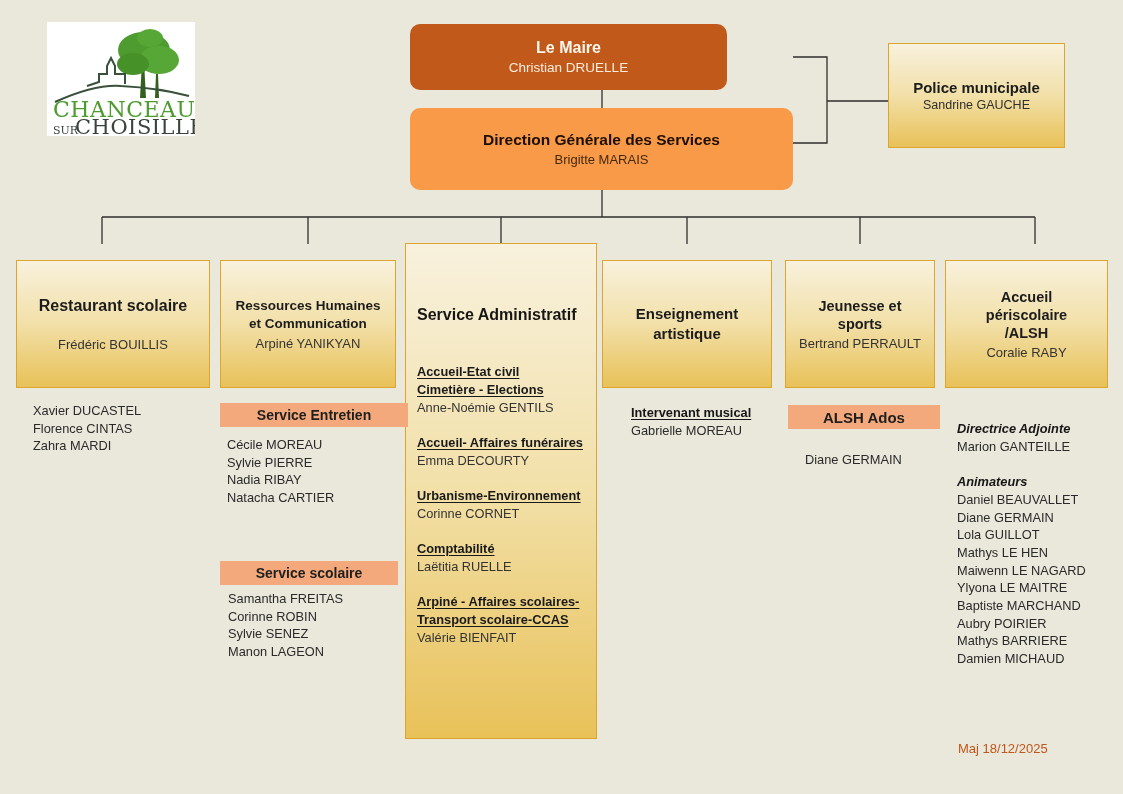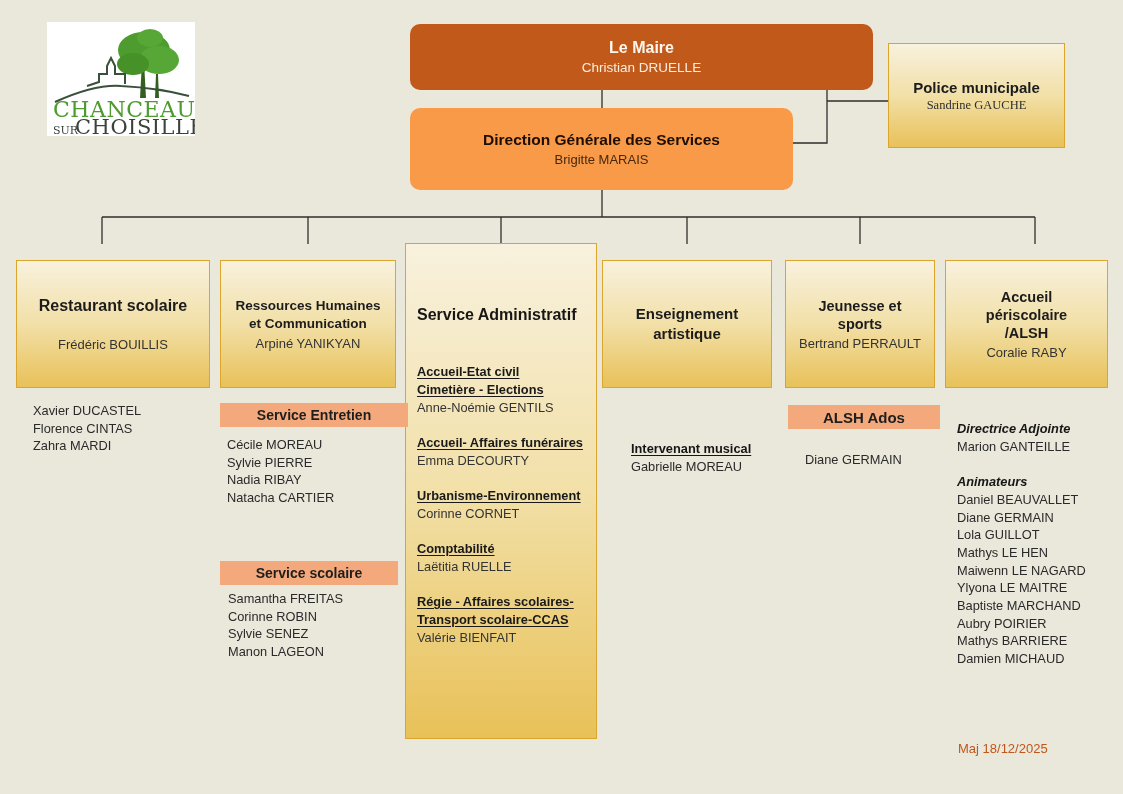--- a/index.html
+++ b/index.html
@@ -10,31 +10,31 @@
   }
   html,body{margin:0;padding:0;}
   body{font-family:"Liberation Sans",sans-serif;background:#EAE7DB;}
   .canvas{position:relative;width:1123px;height:794px;background:var(--grad-bg,#EAE7DB);overflow:hidden;}
   .connectors{position:absolute;left:0;top:0;}
   .pre{white-space:pre-line;}
 
   .logo{position:absolute;left:47px;top:22px;width:148px;height:114px;background:#ffffff;}
 
   .node{position:absolute;box-sizing:border-box;display:flex;flex-direction:column;align-items:center;justify-content:center;text-align:center;}
-  .maire{left:410px;top:24px;width:463px;height:66px;border-radius:10px;background:var(--maire-bg);color:#FCF2E4;}
+  .maire{left:410px;top:24px;width:317px;height:66px;border-radius:10px;background:var(--maire-bg);color:#FCF2E4;}
   .maire .t{font-size:16px;font-weight:bold;color:#FDF7EE;}
   .maire .n{font-size:13.5px;margin-top:3px;color:#FAEDDE;}
   .dgs{left:410px;top:108px;width:383px;height:82px;border-radius:10px;background:var(--dgs-bg);color:#221005;}
   .dgs .t{font-size:15.5px;font-weight:bold;color:#1E0E02;}
   .dgs .n{font-size:13px;margin-top:3px;color:#45290F;}
 
   .goldbox{background:linear-gradient(180deg,var(--grad-top) 0%,#F2E0A8 50%,var(--grad-bottom) 100%);border:1px solid var(--box-border);}
   .police{left:888px;top:43px;width:177px;height:105px;}
   .police .t{font-size:15px;font-weight:bold;color:#1C1C1C;}
-  .police .n{font-size:12.5px;margin-top:2px;color:#2E2E2E;font-family:Liberation Serif, serif;}
+  .police .n{font-size:12.5px;margin-top:2px;color:#2E2E2E;}
 
   .dept{top:260px;height:128px;}
   .dept .t{font-size:14.5px;font-weight:bold;color:#1C1C1C;line-height:18px;}
   .dept .n{font-size:13px;color:#333333;margin-top:3px;}
   .dept-restaurant{left:16px;width:194px;}
   .dept-restaurant .t{font-size:16px;}
   .dept-restaurant .n{margin-top:22px;}
   .dept-rh{left:220px;width:176px;}
   .dept-rh .t{font-size:13.5px;}
   .dept-ens{left:602px;width:170px;}
@@ -53,21 +53,21 @@
   .sh-scolaire{left:220px;top:561px;width:178px;height:24px;font-size:14px;}
   .sh-alsh{left:788px;top:405px;width:152px;height:24px;font-size:15px;}
 
   .stafflist{position:absolute;font-size:12.8px;color:#2A2A2A;}
   .stafflist .staff-name{line-height:17.7px;}
   .sl-restaurant{left:33px;top:402px;}
   .sl-entretien{left:227px;top:436px;}
   .sl-scolaire{left:228px;top:590px;}
   .sl-alsh{left:805px;top:451px;}
 
-  .musical{position:absolute;left:631px;top:404px;font-size:12.8px;color:#2A2A2A;margin-top:36px;}
+  .musical{position:absolute;left:631px;top:404px;font-size:12.8px;color:#2A2A2A;}
   .musical .role{font-weight:bold;text-decoration:underline;text-underline-offset:2px;color:#161616;line-height:18px;}
   .musical .nm{line-height:18px;}
 
   .periscol{position:absolute;left:957px;top:420px;font-size:12.8px;color:#2A2A2A;width:160px;}
   .periscol div{line-height:17.7px;}
   .periscol .role{font-weight:bold;font-style:italic;color:#161616;}
   .periscol .spacer{height:17.7px;}
 
   .datebadge{position:absolute;left:958px;top:741px;font-size:13px;color:var(--date-text);text-align:right;}
 </style>
@@ -152,21 +152,21 @@
         </div>
         <div class="sa-section">
           <div class="sa-heading">Urbanisme-Environnement</div>
           <div class="sa-name">Corinne CORNET</div>
         </div>
         <div class="sa-section">
           <div class="sa-heading">Comptabilité</div>
           <div class="sa-name">Laëtitia RUELLE</div>
         </div>
         <div class="sa-section">
-          <div class="sa-heading">Régie -  Affaires scolaires-
+          <div class="sa-heading">Arpiné -  Affaires scolaires-
 Transport scolaire-CCAS</div>
           <div class="sa-name">Valérie BIENFAIT</div>
         </div>
       </div>
   </div>
 
   <div class="node goldbox dept dept-ens">
     <div class="t pre">Enseignement
 artistique</div>
   </div>

